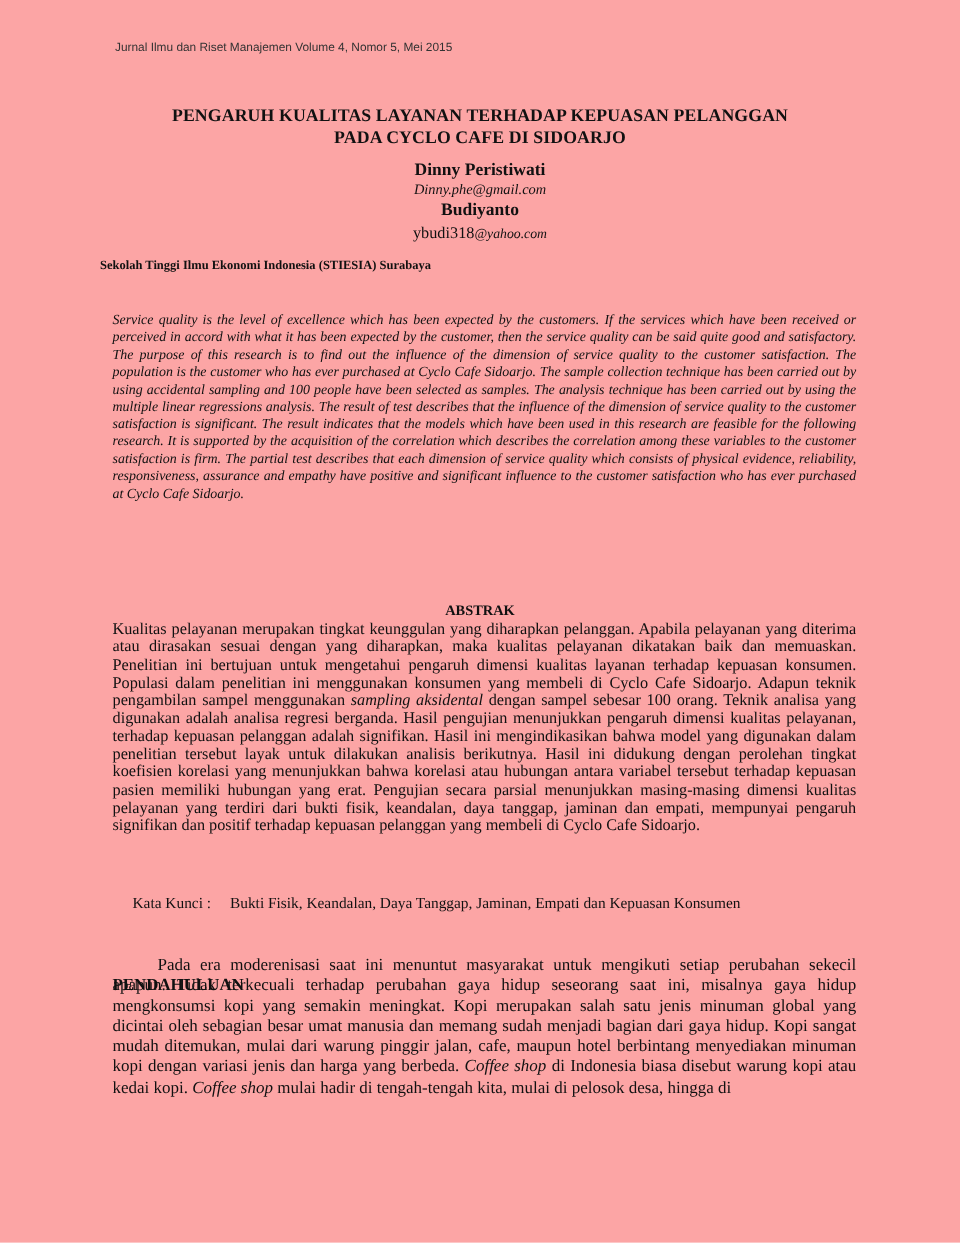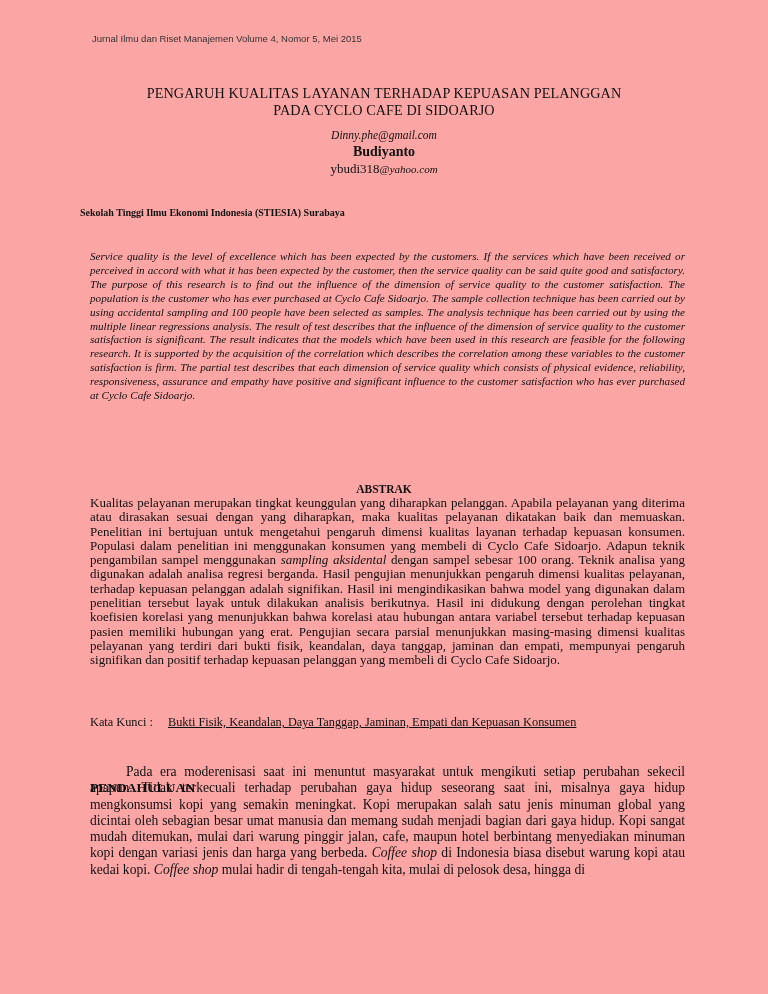--- a/index.html
+++ b/index.html
@@ -5,21 +5,21 @@
   html, body { margin: 0; padding: 0; background: #ffffff; }
   body { width: 768px; height: 994px; position: relative; overflow: hidden; color: #111; }
   .page { position: absolute; left: 0; top: 0; width: 768px; height: 994px; background: #fca5a5; }
   .running-header {
     position: absolute; left: 92px; top: 33px;
     font-family: "Liberation Sans", sans-serif; font-size: 9.5px; color: #333;
   }
   .serif { font-family: "Liberation Serif", "DejaVu Serif", serif; }
   .title {
     position: absolute; left: 80px; width: 608px; top: 85px;
-    text-align: center; font-weight: normal; font-size: 14.2px; line-height: 17px; letter-spacing: 0.1px;
+    text-align: center; font-weight: bold; font-size: 14.2px; line-height: 17px; letter-spacing: 0.1px;
   }
   .authors { position: absolute; left: 80px; width: 608px; top: 128px; text-align: center; }
   .author-name { font-weight: bold; font-size: 14px; line-height: 17px; }
   .author-email { font-style: italic; font-size: 11.5px; line-height: 15px; }
   .author-email-2 { font-size: 13px; line-height: 17px; }
   .author-email-2 i { font-size: 11px; }
   .affiliation {
     position: absolute; left: 80px; width: 608px; top: 207px;
     text-align: left; font-weight: bold; font-size: 10px;
   }
@@ -31,21 +31,21 @@
     position: absolute; left: 90px; width: 595px; top: 250px;
     font-style: italic; font-size: 11.15px; line-height: 13.9px; text-align: justify;
   }
   .keywords { position: absolute; left: 90px; width: 595px; top: 438px; font-size: 12px; line-height: 14px; }
   .keywords .kw-label { position: absolute; left: 0; top: 0; }
   .keywords .kw-text { margin-left: 87px; font-style: italic; text-align: justify; }
   .abstrak-id {
     position: absolute; left: 90px; width: 595px; top: 496px;
     font-size: 13px; line-height: 14.3px; text-align: justify;
   }
-  .kata-kunci { position: absolute; left: 90px; width: 600px; top: 715px; font-size: 12.3px; text-decoration: underline; }
+  .kata-kunci { position: absolute; left: 106px; width: 600px; top: 715px; font-size: 12.3px; }
   .kata-kunci .kk-label { display: inline-block; width: 78px; }
   .section-heading {
     position: absolute; left: 90px; top: 780px; font-weight: bold; font-size: 13.5px;
   }
   .body-text {
     position: absolute; left: 90px; width: 595px; top: 764px;
     font-size: 13.6px; line-height: 16.3px; text-align: justify; text-indent: 36px;
   }
 </style>
 </head>
@@ -54,20 +54,21 @@
 <div class="page">
 
   <div class="running-header">Jurnal Ilmu dan Riset Manajemen Volume 4, Nomor 5, Mei 2015</div>
 
   <div class="title serif">
     <div>PENGARUH KUALITAS LAYANAN TERHADAP KEPUASAN PELANGGAN</div>
     <div>PADA CYCLO CAFE DI SIDOARJO</div>
   </div>
 
   <div class="authors serif">
+    <div class="author-name">Dinny Peristiwati</div>
     <div class="author-email">Dinny.phe@gmail.com</div>
     <div class="author-name">Budiyanto</div>
     <div class="author-email-2"><span>ybudi318</span><i>@yahoo.com</i></div>
   </div>
 
   <div class="affiliation serif">Sekolah Tinggi Ilmu Ekonomi Indonesia (STIESIA) Surabaya</div>
 
 
   <div class="abstract-en serif">Service quality is the level of excellence which has been expected by the customers. If the services which have been received or perceived in accord with what it has been expected by the customer, then the service quality can be said quite good and satisfactory. The purpose of this research is to find out the influence of the dimension of service quality to the customer satisfaction. The population is the customer who has ever purchased at Cyclo Cafe Sidoarjo. The sample collection technique has been carried out by using accidental sampling and 100 people have been selected as samples. The analysis technique has been carried out by using the multiple linear regressions analysis. The result of test describes that the influence of the dimension of service quality to the customer satisfaction is significant. The result indicates that the models which have been used in this research are feasible for the following research. It is supported by the acquisition of the correlation which describes the correlation among these variables to the customer satisfaction is firm. The partial test describes that each dimension of service quality which consists of physical evidence, reliability, responsiveness, assurance and empathy have positive and significant influence to the customer satisfaction who has ever purchased at Cyclo Cafe Sidoarjo.</div>
 

